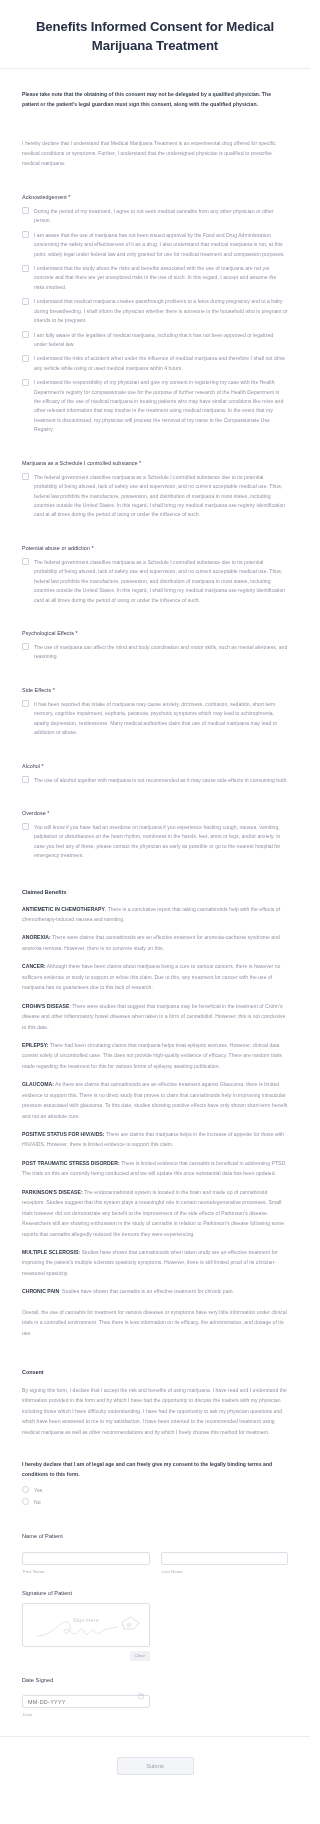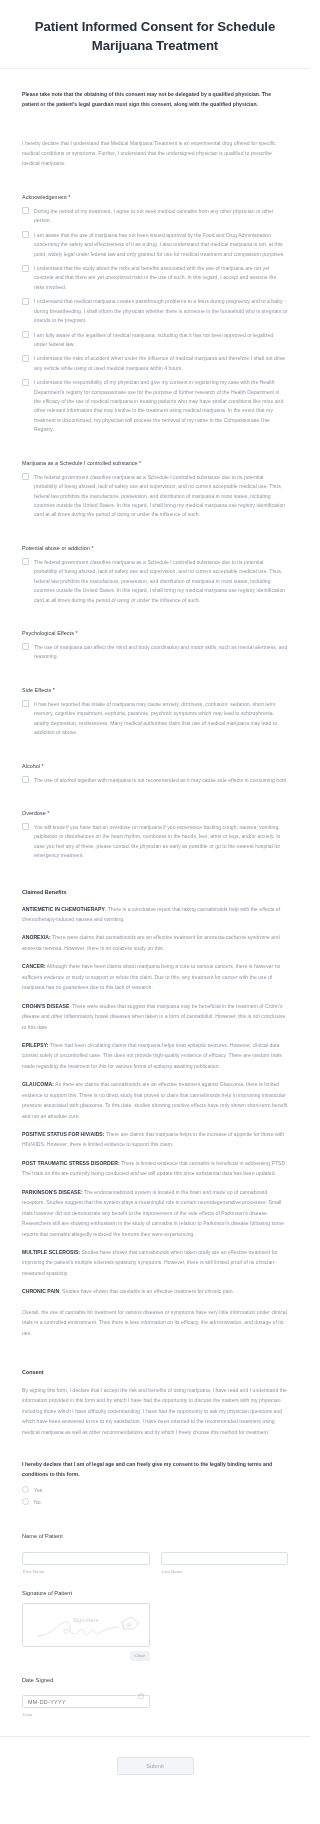--- a/index.html
+++ b/index.html
@@ -263,21 +263,21 @@
   }
   .spacer-lg { height: 23px; }
   .spacer-md { height: 16px; }
 </style>
 </head>
 <body>
 
 <div class="page">
 
   <div class="form-header">
-    <h1 class="form-title">Patient Informed Consent for Schedule Marijuana Treatment</h1>
+    <h1 class="form-title">Benefits Informed Consent for Medical Marijuana Treatment</h1>
   </div>
   <div class="header-divider"></div>
 
   <div class="form-body">
 
     <p class="notice">Please take note that the obtaining of this consent may not be delegated by a qualified physician. The patient or the patient's legal guardian must sign this consent, along with the qualified physician.</p>
 
     <p class="declare">I hereby declare that I understand that Medical Marijuana Treatment is an experimental drug offered for specific medical conditions or symptoms. Further, I understand that the undersigned physician is qualified to prescribe medical marijuana.</p>
 
     <div id="sections-root">

